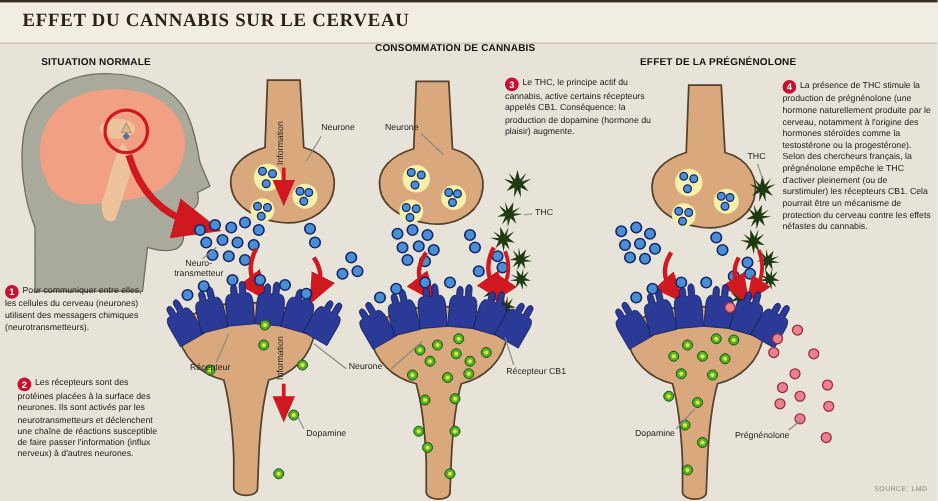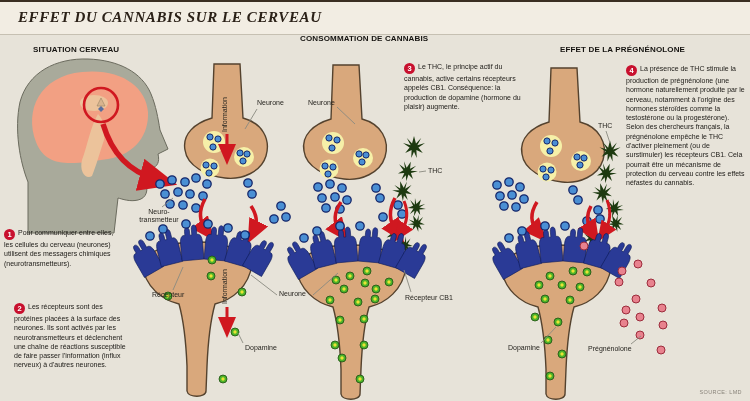--- a/index.html
+++ b/index.html
@@ -1,20 +1,20 @@
 <!DOCTYPE html>
 <html><head>
 <meta charset="utf-8">
 <style>
   html,body{margin:0;padding:0;}
   #stage{position:relative;width:750px;height:401px;background:#e7e3d9;
          font-family:"Liberation Sans",sans-serif;overflow:hidden;
          border-top:2px solid #3a2e22;box-sizing:border-box;}
   #titlebar{position:absolute;left:0;top:0;width:750px;height:33px;background:#f2ede3;
-            border-bottom:1px solid #c6c0b2;box-sizing:border-box;font-style:italic;}
+            border-bottom:1px solid #c6c0b2;box-sizing:border-box;}
   #title{font-family:"Liberation Serif",serif;font-weight:bold;font-size:15px;
          letter-spacing:.6px;color:#2b2118;padding:7px 0 0 18px;}
   .phead{position:absolute;font-size:8px;font-weight:bold;letter-spacing:.15px;color:#151310;white-space:nowrap;}
   .lbl{position:absolute;font-size:7px;line-height:1.15;color:#26241f;}
   .vlbl{position:absolute;font-size:7px;color:#26241f;white-space:nowrap;
         transform:rotate(-90deg);transform-origin:0 0;}
   .note{position:absolute;font-size:7px;line-height:1.33;color:#1c1a16;text-align:left;}
   .numcirc{display:inline-block;width:11px;height:11px;border-radius:50%;background:#c8102e;
            color:#fff;font-size:7.5px;font-weight:bold;text-align:center;line-height:11px;
            margin-right:3px;vertical-align:-2px;}
@@ -291,23 +291,23 @@
       <line x1="606" y1="129" x2="610" y2="141"></line>
       <line x1="541" y1="341" x2="556" y2="325"></line>
       <line x1="631" y1="342" x2="641" y2="334"></line>
     </g>
   </svg>
 
   <div id="titlebar">
     <div id="title">EFFET DU CANNABIS SUR LE CERVEAU</div>
   </div>
 
-  <div class="phead" style="left:33px;top:43px;">SITUATION CERVEAU</div>
+  <div class="phead" style="left:33px;top:43px;">SITUATION NORMALE</div>
   <div class="phead" style="left:300px;top:32px;">CONSOMMATION DE CANNABIS</div>
-  <div class="phead" style="left:512px;top:43px;margin-left:48px;">EFFET DE LA PRÉGNÉNOLONE</div>
+  <div class="phead" style="left:512px;top:43px;">EFFET DE LA PRÉGNÉNOLONE</div>
 
   <div class="lbl" style="left:257px;top:97px;">Neurone</div>
   <div class="vlbl" style="left:221px;top:130px;">Information</div>
   <div class="lbl ctr" style="left:133px;top:206px;width:52px;">Neuro-transmetteur</div>
   <div class="lbl" style="left:152px;top:289px;">Récepteur</div>
   <div class="vlbl" style="left:221px;top:302px;">Information</div>
   <div class="lbl" style="left:279px;top:288px;">Neurone</div>
   <div class="lbl" style="left:245px;top:342px;">Dopamine</div>
 
   <div class="lbl" style="left:308px;top:97px;">Neurone</div>

